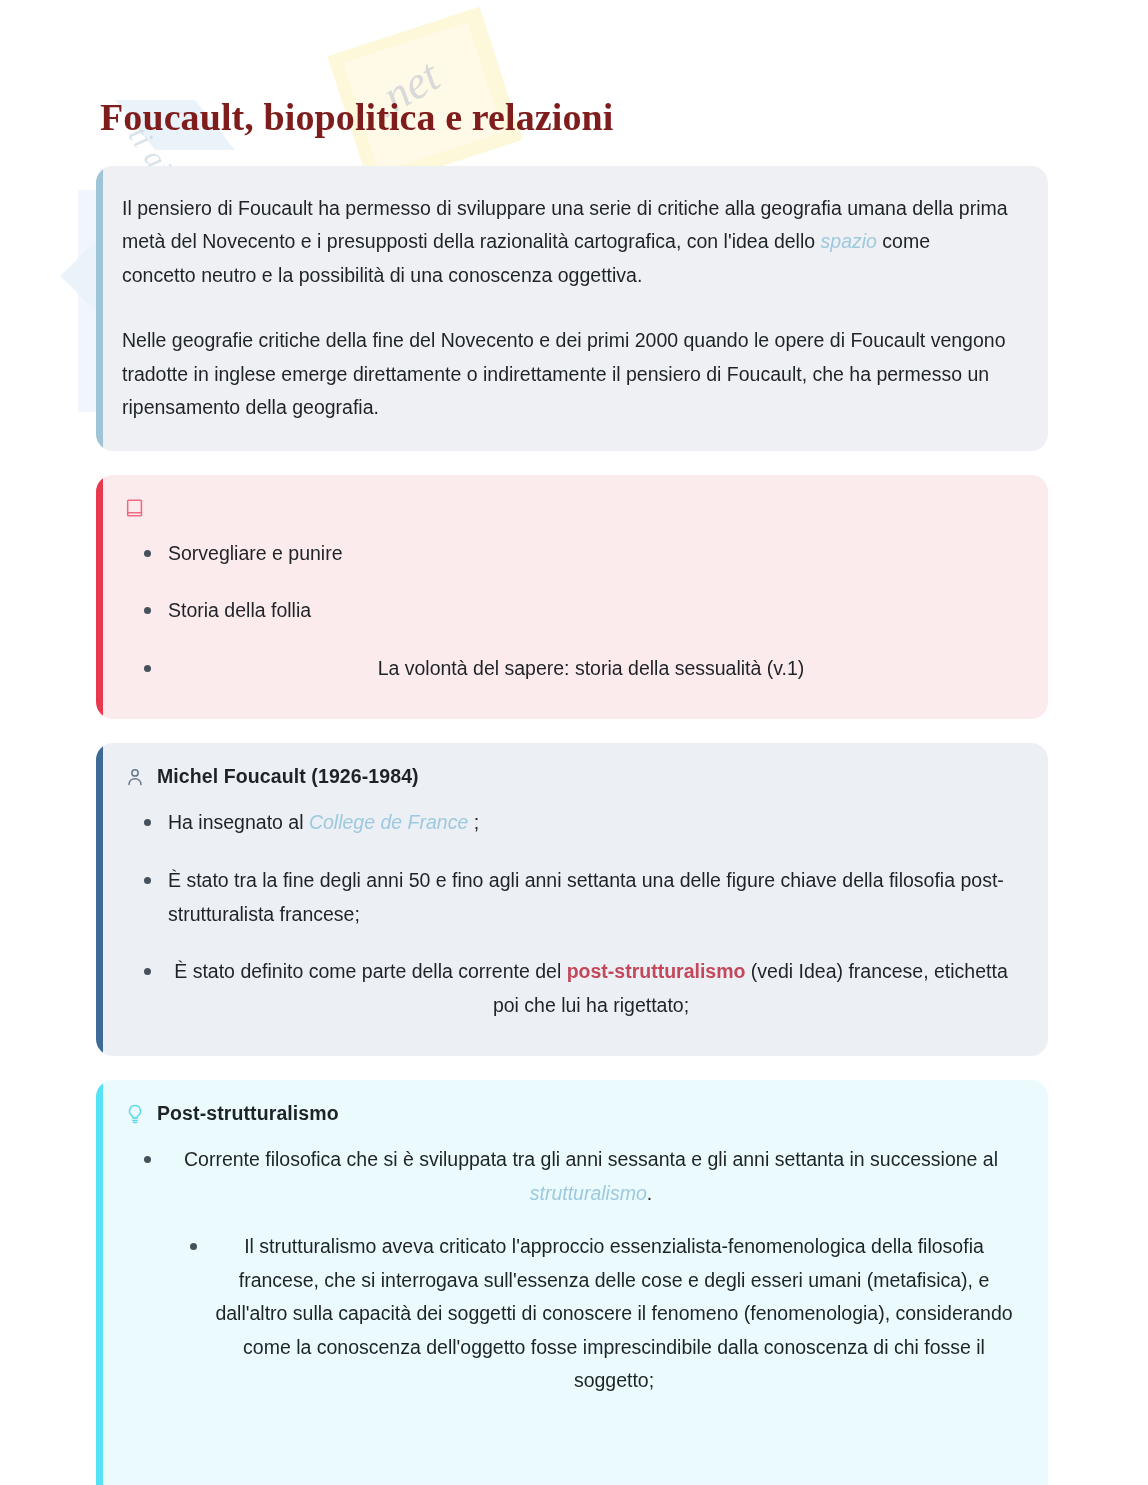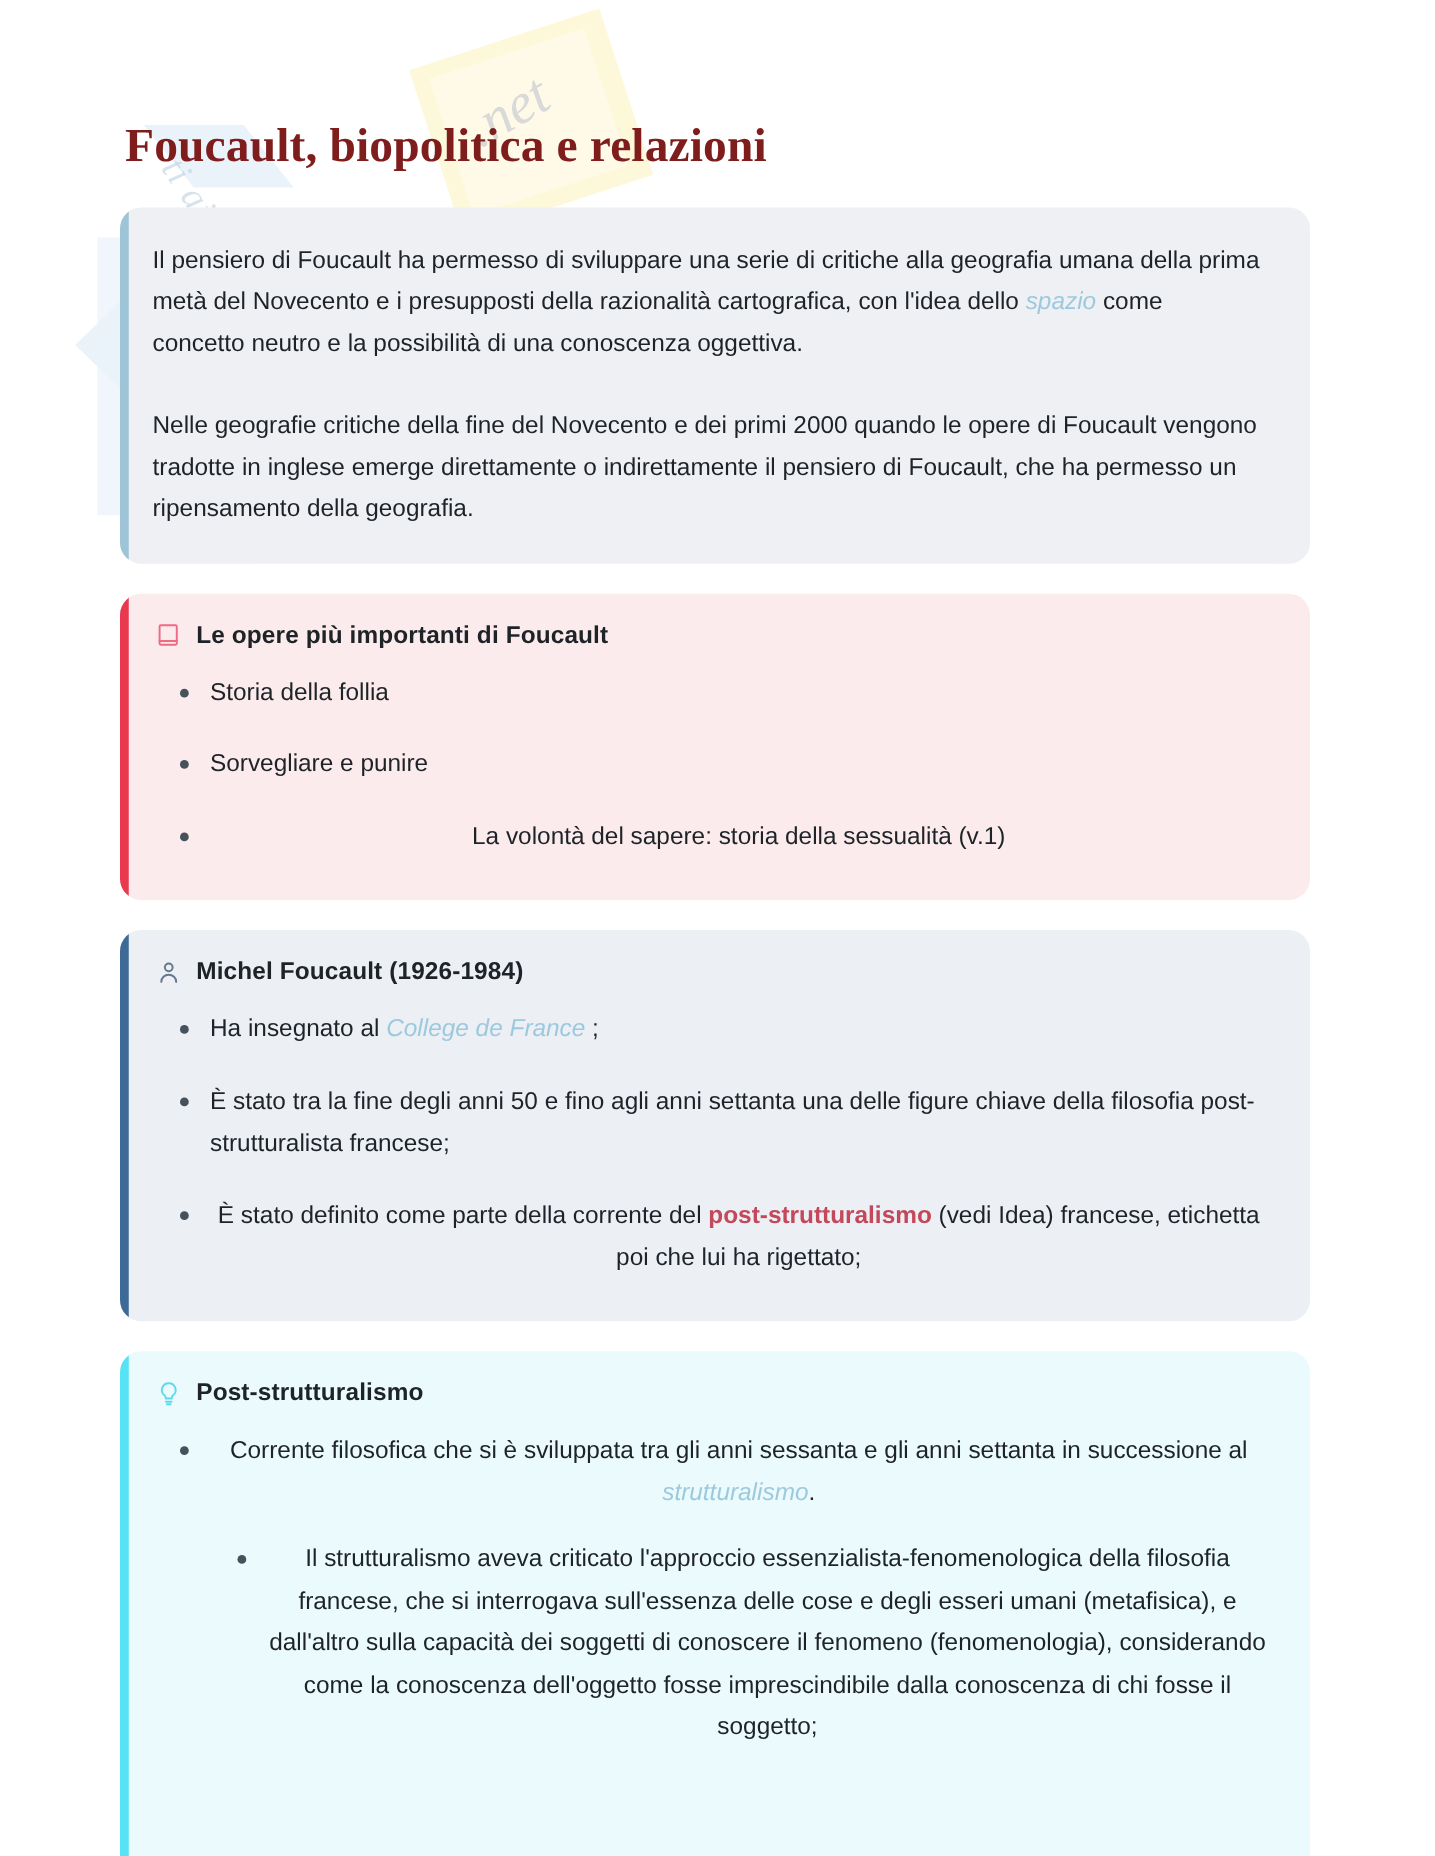--- a/index.html
+++ b/index.html
@@ -234,25 +234,24 @@
   </section>
 
   <section class="block block-pink">
     <div class="block-head">
       <span class="ico">
         <svg viewBox="0 0 24 24" fill="none" stroke="#ef6a82" stroke-width="1.7" stroke-linecap="round" stroke-linejoin="round">
           <path d="M5 3.5h13a1 1 0 0 1 1 1v15a1 1 0 0 1-1 1H5a1 1 0 0 1-1-1v-15a1 1 0 0 1 1-1z"></path>
           <path d="M4 17.2h15"></path>
         </svg>
       </span>
-      <span class="h-text">Le opere più importanti di Foucault</span>
     </div>
     <ul class="lvl1">
+      <li>Sorvegliare e punire</li>
       <li>Storia della follia</li>
-      <li>Sorvegliare e punire</li>
       <li>La volontà del sapere: storia della sessualità (v.1)</li>
     </ul>
   </section>
 
   <section class="block block-slate">
     <div class="block-head">
       <span class="ico">
         <svg viewBox="0 0 24 24" fill="none" stroke="#66788c" stroke-width="1.7" stroke-linecap="round" stroke-linejoin="round">
           <circle cx="12" cy="7.5" r="3.4"></circle>
           <path d="M5.5 20.2c0-3.7 2.9-6.2 6.5-6.2s6.5 2.5 6.5 6.2"></path>

